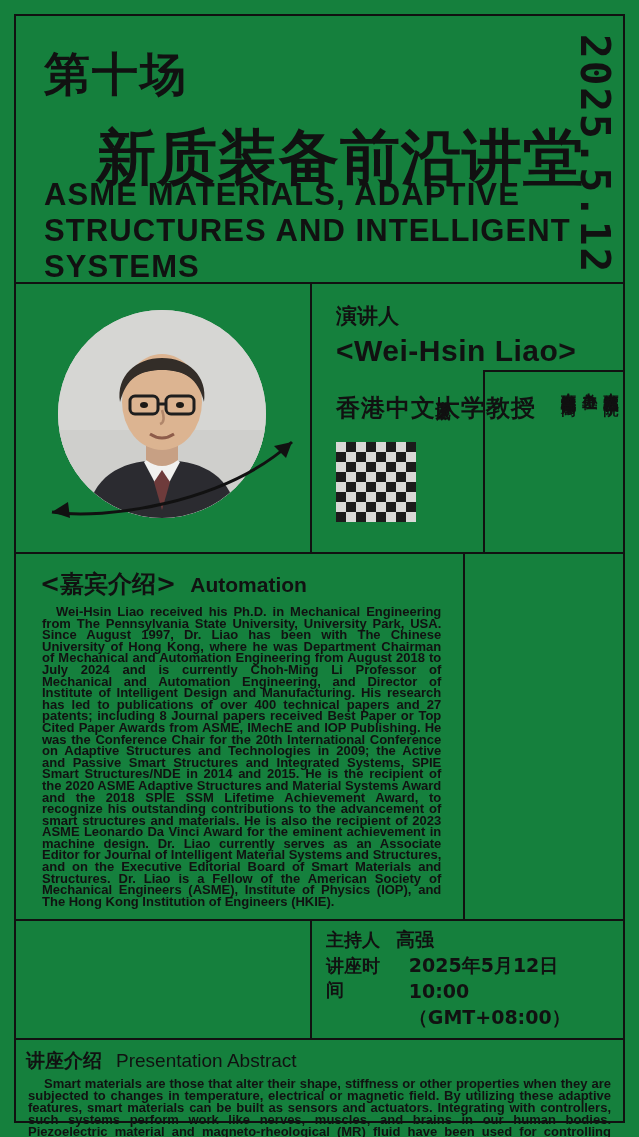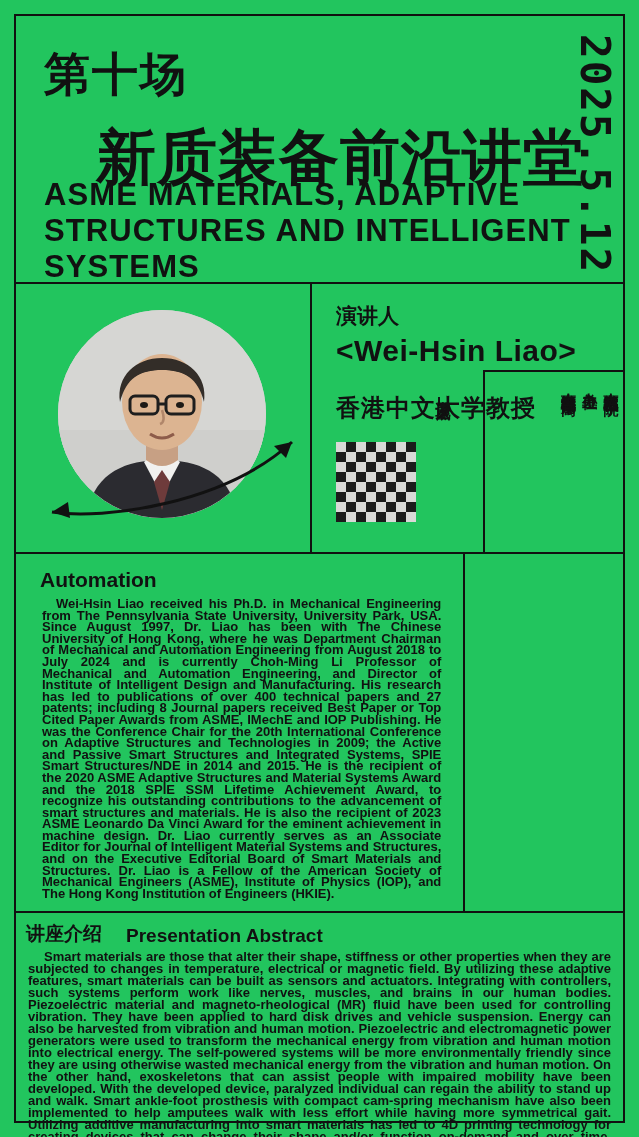--- a/index.html
+++ b/index.html
@@ -3,21 +3,21 @@
 <meta charset="utf-8">
 <style>
   html,body{margin:0;padding:0;background:#d9d9d7;}
   body{
     width:639px;height:1137px;overflow:hidden;
     font-family:"Liberation Sans", sans-serif;
     color:#111;
   }
   .poster{
     position:relative;width:639px;height:1137px;
-    background:#22c55e;
+    background:#15803d;
     box-sizing:border-box;
     padding:14px 14px 0 14px;
   }
   
   .header{position:relative;height:268px;}
   .title-cn1{
     position:absolute;left:30px;top:30px;
     font-size:46px;font-weight:700;letter-spacing:2px;
     font-family:"DejaVu Sans","Liberation Sans",sans-serif;
   }
@@ -130,23 +130,23 @@
   .details .dbody{flex:1;padding:6px 10px 8px 14px;box-sizing:border-box;}
   .d-line{display:flex;gap:16px;align-items:baseline;}
   .d-lbl{font-size:18px;font-weight:700;font-family:"DejaVu Sans","Liberation Sans",sans-serif;}
   .d-val{font-size:19px;font-weight:700;font-family:"DejaVu Sans","Liberation Sans",sans-serif;}
   .d-time{font-size:19px;font-weight:700;font-family:"DejaVu Sans","Liberation Sans",sans-serif;line-height:1.35;}
   
   .abstract{
     border-top:2px solid #111;
     padding:8px 12px 6px 12px;box-sizing:border-box;
   }
-  .abs-head{display:flex;align-items:flex-end;gap:24px;margin-bottom:4px;}
+  .abs-head{display:flex;align-items:center;gap:14px;margin-bottom:4px;}
   .abs-head .cn{font-size:19px;font-weight:700;font-family:"DejaVu Sans","Liberation Sans",sans-serif;}
-  .abs-head .en{font-size:19px;font-weight:700;}
+  .abs-head .en{font-size:19px;font-weight:400;}
   .abs-text{
     font-size:13px;line-height:12px;text-align:justify;font-weight:700;
     text-indent:16px;padding:0 2px;
   }
   .footer{
     border-top:2px solid #111;margin-top:6px;
     text-align:center;font-size:20px;font-weight:700;letter-spacing:0.4px;
     padding:7px 0 8px 0;
   }
   .outer-frame{
@@ -219,27 +219,44 @@
         <div class="vtext">东南大学机械工程学院</div>
         <div class="vtext">主办单位</div>
         <div class="vtext">东南大学机械楼南高厅</div>
       </div>
     </div>
   </div>
 
   <div class="mid">
     <div class="bio-cell">
       <div class="bio-head">
+        <span class="cn">&lt;嘉宾介绍&gt;</span>
         <span class="en">Automation</span>
       </div>
       <div class="bio-text">Wei-Hsin Liao received his Ph.D. in Mechanical Engineering from The Pennsylvania State University, University Park, USA. Since August 1997, Dr. Liao has been with The Chinese University of Hong Kong, where he was Department Chairman of Mechanical and Automation Engineering from August 2018 to July 2024 and is currently Choh-Ming Li Professor of Mechanical and Automation Engineering, and Director of Institute of Intelligent Design and Manufacturing. His research has led to publications of over 400 technical papers and 27 patents; including 8 Journal papers received Best Paper or Top Cited Paper Awards from ASME, IMechE and IOP Publishing. He was the Conference Chair for the 20th International Conference on Adaptive Structures and Technologies in 2009; the Active and Passive Smart Structures and Integrated Systems, SPIE Smart Structures/NDE in 2014 and 2015. He is the recipient of the 2020 ASME Adaptive Structures and Material Systems Award and the 2018 SPIE SSM Lifetime Achievement Award, to recognize his outstanding contributions to the advancement of smart structures and materials. He is also the recipient of 2023 ASME Leonardo Da Vinci Award for the eminent achievement in machine design. Dr. Liao currently serves as an Associate Editor for Journal of Intelligent Material Systems and Structures, and on the Executive Editorial Board of Smart Materials and Structures. Dr. Liao is a Fellow of the American Society of Mechanical Engineers (ASME), Institute of Physics (IOP), and The Hong Kong Institution of Engineers (HKIE).</div>
     </div>
     <div class="info-cell"></div>
   </div>
 
+  <div class="details">
+    <div class="spacer"></div>
+    <div class="dbody">
+      <div class="d-line">
+        <span class="d-lbl">主持人</span>
+        <span class="d-val">高强</span>
+      </div>
+      <div class="d-line">
+        <span class="d-lbl">讲座时间</span>
+        <span>
+          <div class="d-time">2025年5月12日</div>
+          <div class="d-time">10:00（GMT+08:00）</div>
+        </span>
+      </div>
+    </div>
+  </div>
 
   <div class="abstract">
     <div class="abs-head">
       <span class="cn">讲座介绍</span>
       <span class="en">Presentation Abstract</span>
     </div>
     <div class="abs-text">Smart materials are those that alter their shape, stiffness or other properties when they are subjected to changes in temperature, electrical or magnetic field. By utilizing these adaptive features, smart materials can be built as sensors and actuators. Integrating with controllers, such systems perform work like nerves, muscles, and brains in our human bodies. Piezoelectric material and magneto-rheological (MR) fluid have been used for controlling vibration. They have been applied to hard disk drives and vehicle suspension. Energy can also be harvested from vibration and human motion. Piezoelectric and electromagnetic power generators were used to transform the mechanical energy from vibration and human motion into electrical energy. The self-powered systems will be more environmentally friendly since they are using otherwise wasted mechanical energy from the vibration and human motion. On the other hand, exoskeletons that can assist people with impaired mobility have been developed. With the developed device, paralyzed individual can regain the ability to stand up and walk. Smart ankle-foot prosthesis with compact cam-spring mechanism have also been implemented to help amputees walk with less effort while having more symmetrical gait. Utilizing additive manufacturing into smart materials has led to 4D printing technology for creating devices that can change their shape and/or function on-demand and over time. Adaptive structures capable of self-expanding and self-shrinking were created by 4D printing. Related work will be presented.</div>
   </div>
 
   <div class="footer">SCHOOL OF MECHANICAL ENGINEERING, SOUTHEAST UNIVERSITY</div>

